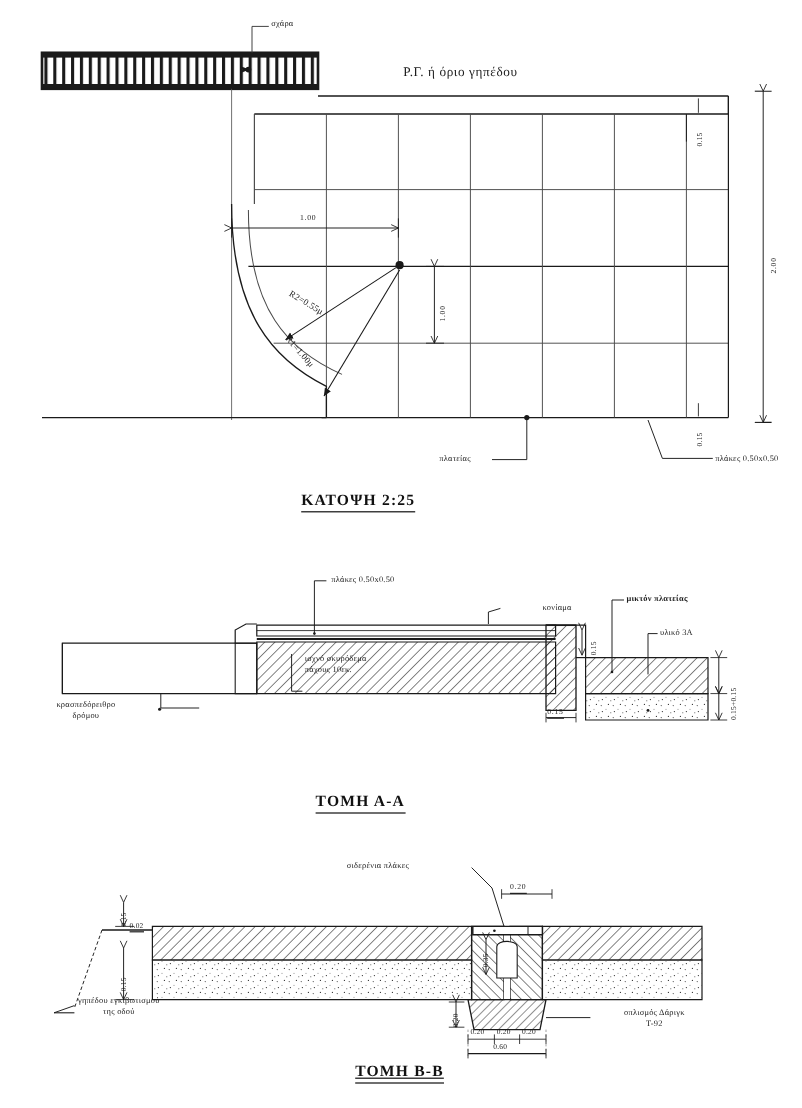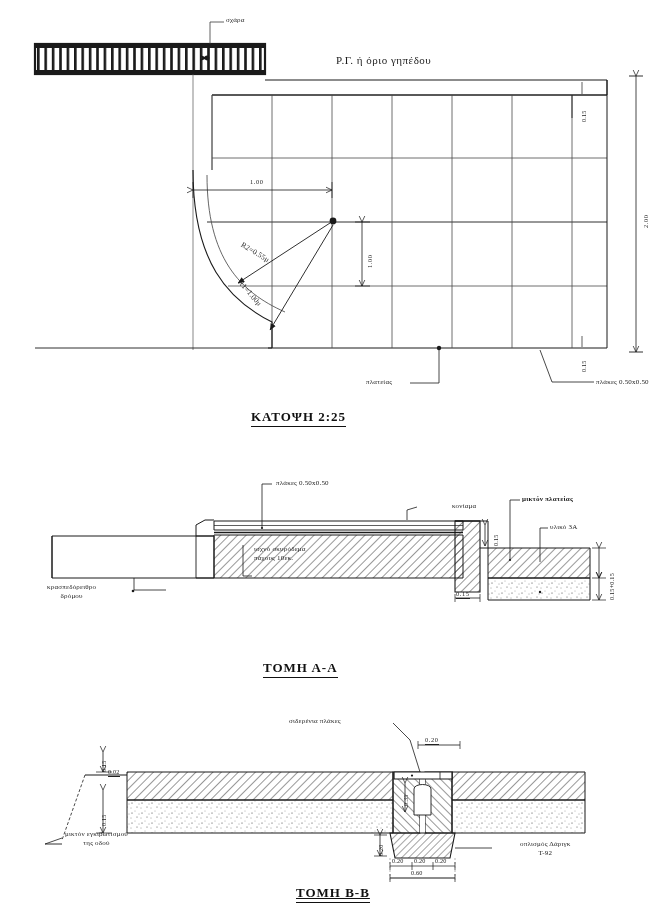--- a/index.html
+++ b/index.html
@@ -346,18 +346,18 @@
 
   <div class="lbl tiny" style="left:392px; top:857px;">0.20</div>
   <div class="lbl tiny" style="left:414px; top:857px;">0.20</div>
   <div class="lbl tiny" style="left:435px; top:857px;">0.20</div>
 
   <div class="lbl tiny" style="left:411px; top:869px;">0.60</div>
 
   <div class="lbl" style="left:520px; top:840px; white-space:pre-line; text-align:center;">οπλισμός Δάριγκ
 Τ-92</div>
 
-  <div class="lbl" style="left:65px; top:830px; white-space:pre-line; text-align:center;">μικτόν εγκιβωτισμού
+  <div class="lbl" style="left:65px; top:830px; white-space:pre-line; text-align:center;">γηπέδου εγκιβωτισμού
 της οδού</div>
 
   <div class="title" style="left:296px; top:885px;text-decoration:underline;">ΤΟΜΗ Β-Β</div>
 
 </div>
 
 </body></html>

